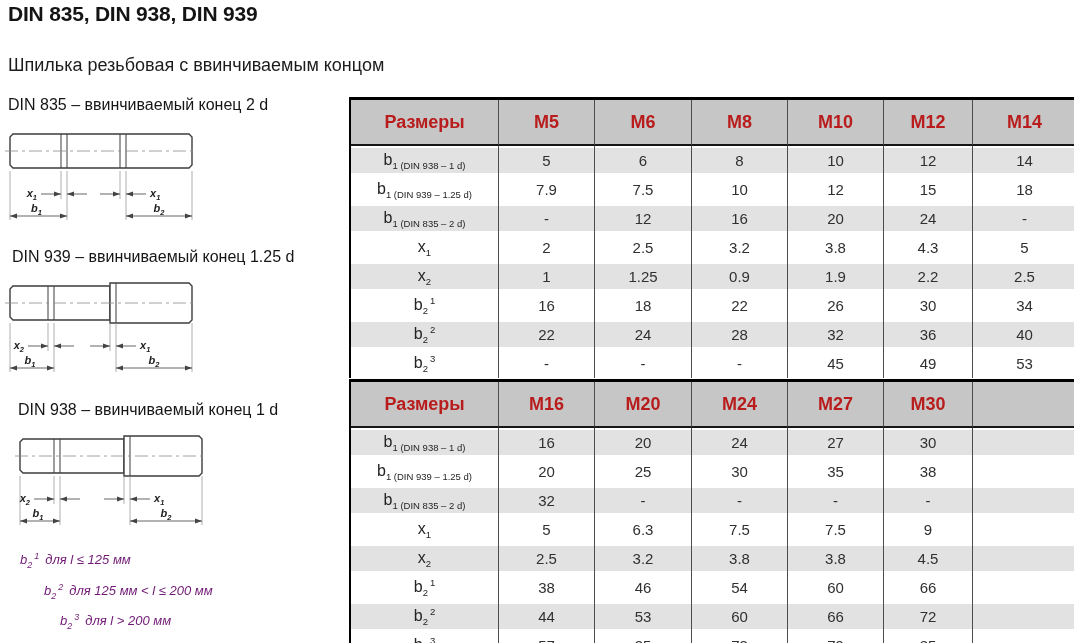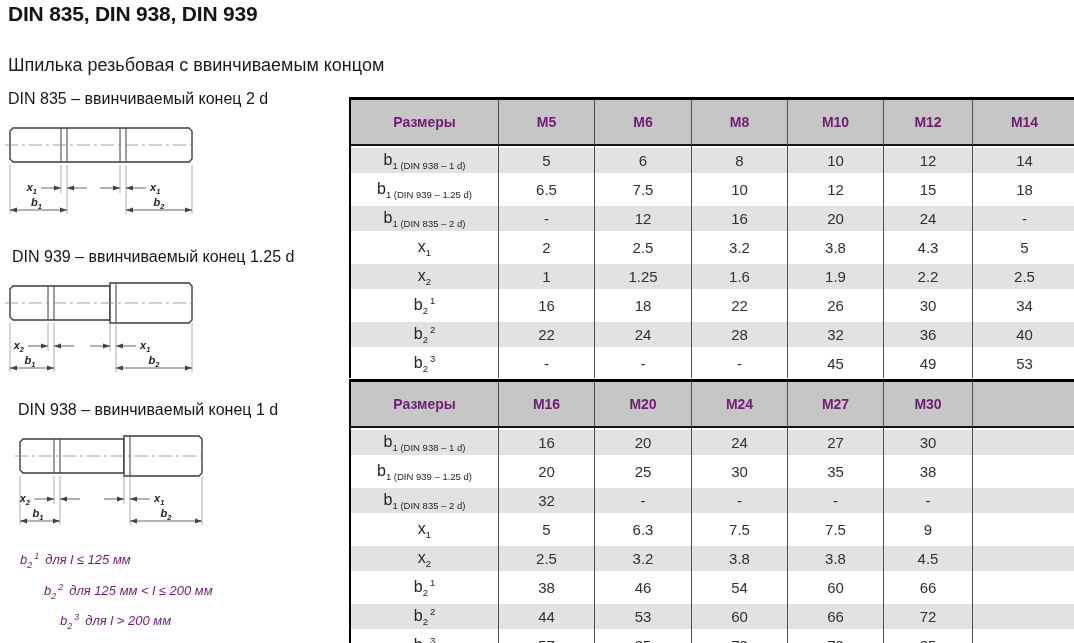--- a/index.html
+++ b/index.html
@@ -4,21 +4,21 @@
 <style>
   html,body{margin:0;padding:0;background:#fff;}
   body{
     width:1074px;height:643px;position:relative;overflow:hidden;
     font-family:"Liberation Sans",sans-serif;color:#111;
   }
   
   .page-title{position:absolute;left:8px;top:2px;font-size:21px;font-weight:bold;color:#141414;letter-spacing:-0.2px;}
   .page-subtitle{position:absolute;left:8px;top:55px;font-size:18px;color:#1c1c1c;}
   .drawing-block{position:absolute;left:0;width:345px;}
-  #dwg0{top:90px;} #dwg1{top:248px;} #dwg2{top:401px;padding-left:10px;}
+  #dwg0{top:96px;} #dwg1{top:248px;} #dwg2{top:401px;padding-left:10px;}
   .drawing-title{font-size:16px;color:#161616;margin:0 0 6px 8px;white-space:nowrap;}
   #dwg1 .drawing-title{margin-left:12px;}
   .stud-svg{display:block;margin-left:4px;}
   
   .stud-svg .body{fill:#fff;stroke:#3c3c3c;stroke-width:1.4;}
   .stud-svg .runout{stroke:#3c3c3c;stroke-width:1;}
   .stud-svg .center{stroke:#8a8a8a;stroke-width:0.8;stroke-dasharray:13 4 3 4;}
   .stud-svg .ext{stroke:#9a9a9a;stroke-width:0.8;}
   .stud-svg .dim{stroke:#555;stroke-width:0.9;}
   .stud-svg .ah{fill:#444;stroke:none;}
@@ -37,21 +37,21 @@
     border-top:3px solid #000;border-left:2px solid #000;
   }
   #t0{top:97px;} #t1{top:379px;}
   .din-table th,.din-table td{
     box-sizing:border-box;text-align:center;vertical-align:middle;padding:0;
     overflow:hidden;white-space:nowrap;
   }
   .din-table th{
     height:46px;background:var(--header-bg,#c6c6c6);
     border-bottom:2px solid #161616;
-    font-size:14px;font-weight:bold;color:#701a75;
+    font-size:18px;font-weight:bold;color:#b91c1c;
   }
   .din-table td{height:29px;font-size:15px;color:#303030;background:#fff;}
   .din-table th:not(:last-child),.din-table td:not(:last-child){border-right:1.4px solid var(--grid,#4d4d4d);}
   .din-table tr.shaded td{
     background:var(--shade-bg,#e2e2e2);
     box-shadow:inset 0 2px 0 #fff, inset 0 -2px 0 #fff;
   }
   td.rowlab .lbl-base{font-size:16px;color:#242424;}
   td.rowlab sub{font-size:9.5px;color:#242424;}
   td.rowlab sup{font-size:9.5px;color:#242424;margin-left:2px;}
@@ -206,21 +206,21 @@
         <td class="rowlab"><span class="lbl-base">b</span><sub>1 (DIN 938 – 1 d)</sub></td>
         <td>5</td>
         <td>6</td>
         <td>8</td>
         <td>10</td>
         <td>12</td>
         <td>14</td>
       </tr>
       <tr>
         <td class="rowlab"><span class="lbl-base">b</span><sub>1 (DIN 939 – 1.25 d)</sub></td>
-        <td>6.5</td>
+        <td>7.9</td>
         <td>7.5</td>
         <td>10</td>
         <td>12</td>
         <td>15</td>
         <td>18</td>
       </tr>
       <tr class="shaded">
         <td class="rowlab"><span class="lbl-base">b</span><sub>1 (DIN 835 – 2 d)</sub></td>
         <td>-</td>
         <td>12</td>
@@ -235,21 +235,21 @@
         <td>2.5</td>
         <td>3.2</td>
         <td>3.8</td>
         <td>4.3</td>
         <td>5</td>
       </tr>
       <tr class="shaded">
         <td class="rowlab"><span class="lbl-base">x</span><sub>2</sub></td>
         <td>1</td>
         <td>1.25</td>
-        <td>1.6</td>
+        <td>0.9</td>
         <td>1.9</td>
         <td>2.2</td>
         <td>2.5</td>
       </tr>
       <tr>
         <td class="rowlab"><span class="lbl-base">b</span><sub>2</sub><sup>1</sup></td>
         <td>16</td>
         <td>18</td>
         <td>22</td>
         <td>26</td>

